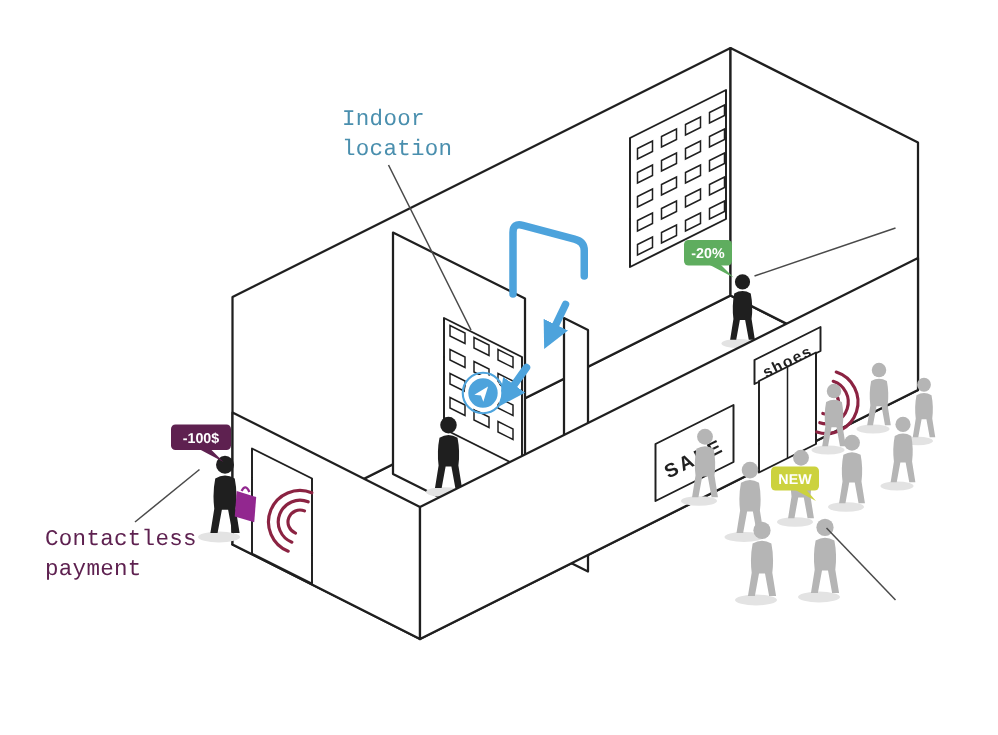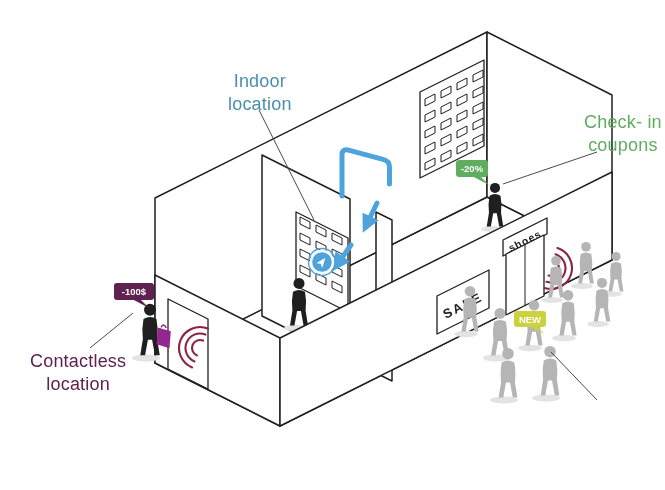--- a/index.html
+++ b/index.html
@@ -6,22 +6,22 @@
   :root{
     --blue:#4da3dc; --teal:#4a8fae; --green:#5fad5f; --plum:#5e2150;
     --magenta:#92278f; --olive:#8f9637; --yellow:#ccd23e; --maroon:#8b2342;
     --ink:#1f1f1f; --gray:#b5b5b5;
   }
   html,body{margin:0;padding:0;background:#fff;}
   body{width:665px;height:490px;font-family:"Liberation Sans",sans-serif;}
   .stage{position:relative;width:665px;height:490px;background:#fff;overflow:hidden;}
   .stage svg{position:absolute;left:0;top:0;}
   .label{
-    position:absolute;white-space:pre-line;font-size:18px;line-height:1.3;
-    letter-spacing:.2px;font-family:Liberation Sans, sans-serif;text-align:center;
+    position:absolute;white-space:pre-line;font-size:15px;line-height:1.3;
+    letter-spacing:.2px;font-family:Liberation Mono, monospace;
   }
   .wall{fill:#ffffff;stroke:var(--ink);stroke-width:1.5;stroke-linejoin:round;}
   .panel{fill:#ffffff;stroke:var(--ink);stroke-width:1.3;stroke-linejoin:round;}
   .box{fill:#ffffff;stroke:var(--ink);stroke-width:1;}
   .route{stroke:var(--blue);stroke-width:5;fill:none;stroke-linecap:round;stroke-linejoin:round;}
   .ripple{stroke:var(--maroon);stroke-width:2.1;fill:none;stroke-linecap:round;}
   .connector{stroke:#4a4a4a;stroke-width:1;fill:none;}
   .shopper{fill:var(--ink);}
   .crowd-fig{fill:var(--gray);}
   .shadow{fill:#e3e3e3;}
@@ -203,18 +203,16 @@
   <g>
     <path class="connector" d="M259 110 L314 220"></path>
     <path class="connector" d="M597 152 L503 184"></path>
     <path class="connector" d="M90 348 L133 313"></path>
     <path class="connector" d="M597 400 L551 352"></path>
   </g>
 </svg>
 
 <div class="label" style="left:228px;top:70px;color:var(--teal);">Indoor
 location</div>
-<div class="label" style="left:584px;top:111px;color:var(--green);">Check- in
-coupons</div>
 <div class="label" style="left:30px;top:350px;color:var(--plum);">Contactless
-location</div>
+payment</div>
 
 </div>
 
 </body></html>

